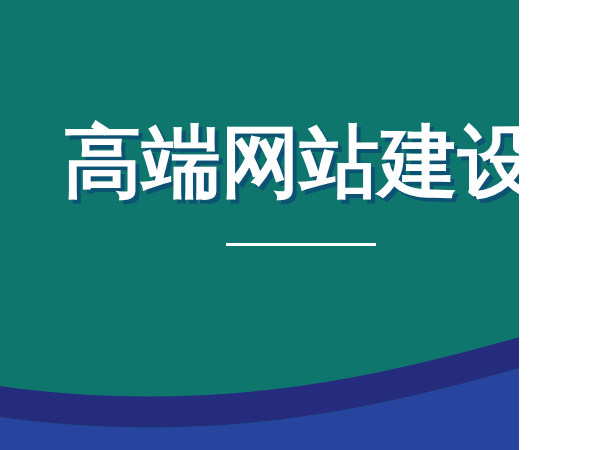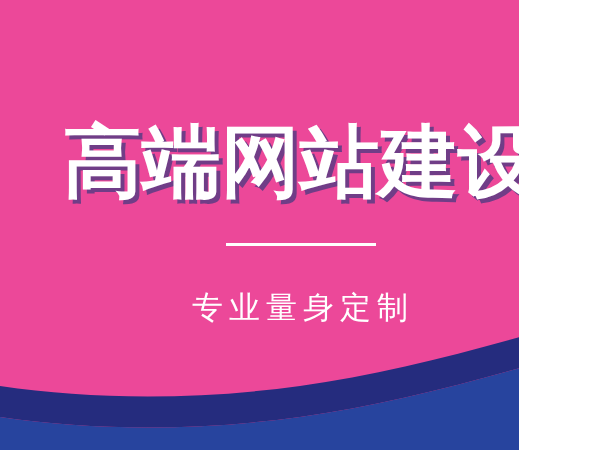--- a/index.html
+++ b/index.html
@@ -5,21 +5,21 @@
   html, body {
     margin: 0;
     padding: 0;
     background: #ffffff;
   }
   #banner {
     position: relative;
     width: 519px;
     height: 450px;
     overflow: hidden;
-    background: #ec4899;
+    background: #0f766e;
     font-family: "Liberation Sans", "DejaVu Sans", sans-serif;
   }
   #wave-layer {
     position: absolute;
     left: 0;
     top: 0;
     width: 600px;
     height: 450px;
     display: block;
   }
@@ -77,16 +77,15 @@
 
     <path fill="#27449e" d="M0,417 C90,430 190,432 300,417 C400,403 510,372 600,344 L600,450 L0,450 Z"></path>
 
     <path fill="#252c7e" d="M0,386 C90,399 190,401 300,386 C400,372 510,341 600,313
              L600,344 C510,372 400,403 300,417 C190,432 90,430 0,417 Z"></path>
   </svg>
 
   <div id="content">
     <div id="title">高端网站建设</div>
     <div id="divider"></div>
-    <div id="subtitle">专业量身定制</div>
   </div>
 
 </div>
 
 </body></html>

